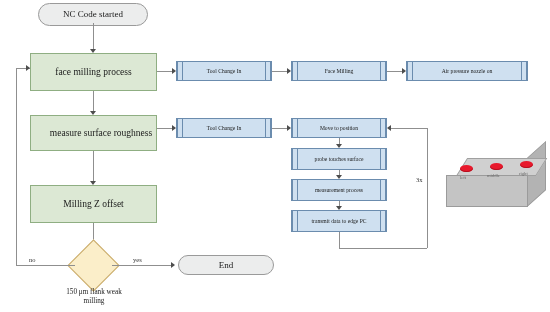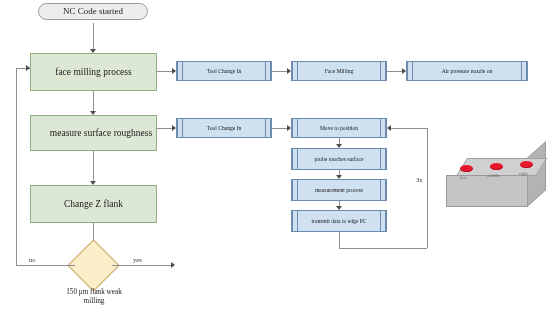--- a/index.html
+++ b/index.html
@@ -63,21 +63,21 @@
             transform:skewY(-42deg);transform-origin:top left;}
   .dot{position:absolute;width:13px;height:7px;border-radius:50%;
        background:#e8192c;box-shadow:inset 0 -1px 0 #b30f1e;}
   .dlbl{position:absolute;font-size:4.6px;color:#6a6a6a;white-space:nowrap;}
 </style>
 </head>
 <body>
 
 <div id="canvas">
 
-  <div class="node terminal" style="left:38px;top:3px;width:110px;height:17px;">
+  <div class="node terminal" style="left:38px;top:3px;width:110px;height:23px;">
     <span>NC Code started</span>
   </div>
 
   <div class="ln lnv" style="left:93px;top:23px;height:27px;"></div>
   <div class="arw arw-d" style="left:90px;top:49px;"></div>
 
   <div class="node proc-green" style="left:30px;top:53px;width:127px;height:38px;">
     <span>face milling process</span>
   </div>
 
@@ -85,21 +85,21 @@
   <div class="arw arw-d" style="left:90px;top:111px;"></div>
 
   <div class="node proc-green" style="left:30px;top:115px;width:127px;height:36px;padding-left:15px;">
     <span>measure surface roughness</span>
   </div>
 
   <div class="ln lnv" style="left:93px;top:151px;height:31px;"></div>
   <div class="arw arw-d" style="left:90px;top:181px;"></div>
 
   <div class="node proc-green" style="left:30px;top:185px;width:127px;height:38px;">
-    <span>Change Z flank</span>
+    <span>Milling Z offset</span>
   </div>
 
   <div class="ln lnv" style="left:93px;top:223px;height:22px;"></div>
 
   <div class="diamond" style="left:75px;top:247px;width:37px;height:37px;">
     <div class="dshape"></div>
   </div>
   <div class="caption" style="left:33px;top:288px;width:122px;">
     <div>150 μm flank weak</div>
     <div>milling</div>
@@ -108,20 +108,23 @@
   <div class="ln lnh" style="left:16px;top:265px;width:59px;"></div>
   <div class="ln lnv" style="left:16px;top:68px;height:197px;"></div>
   <div class="ln lnh" style="left:16px;top:68px;width:14px;"></div>
   <div class="arw arw-r" style="left:26px;top:65px;"></div>
   <div class="elbl" style="left:29px;top:256px;">no</div>
 
   <div class="ln lnh" style="left:112px;top:265px;width:60px;"></div>
   <div class="arw arw-r" style="left:171px;top:262px;"></div>
   <div class="elbl" style="left:133px;top:256px;">yes</div>
 
+  <div class="node terminal" style="left:178px;top:255px;width:96px;height:20px;">
+    <span>End</span>
+  </div>
 
   <div class="ln lnh" style="left:157px;top:71px;width:18px;"></div>
   <div class="arw arw-r" style="left:172px;top:68px;"></div>
 
   <div class="node proc-blue" style="left:176px;top:61px;width:96px;height:20px;">
     <span style="position: relative; z-index: 2;">Tool Change In</span>
   </div>
 
   <div class="ln lnh" style="left:272px;top:71px;width:18px;"></div>
   <div class="arw arw-r" style="left:287px;top:68px;"></div>

